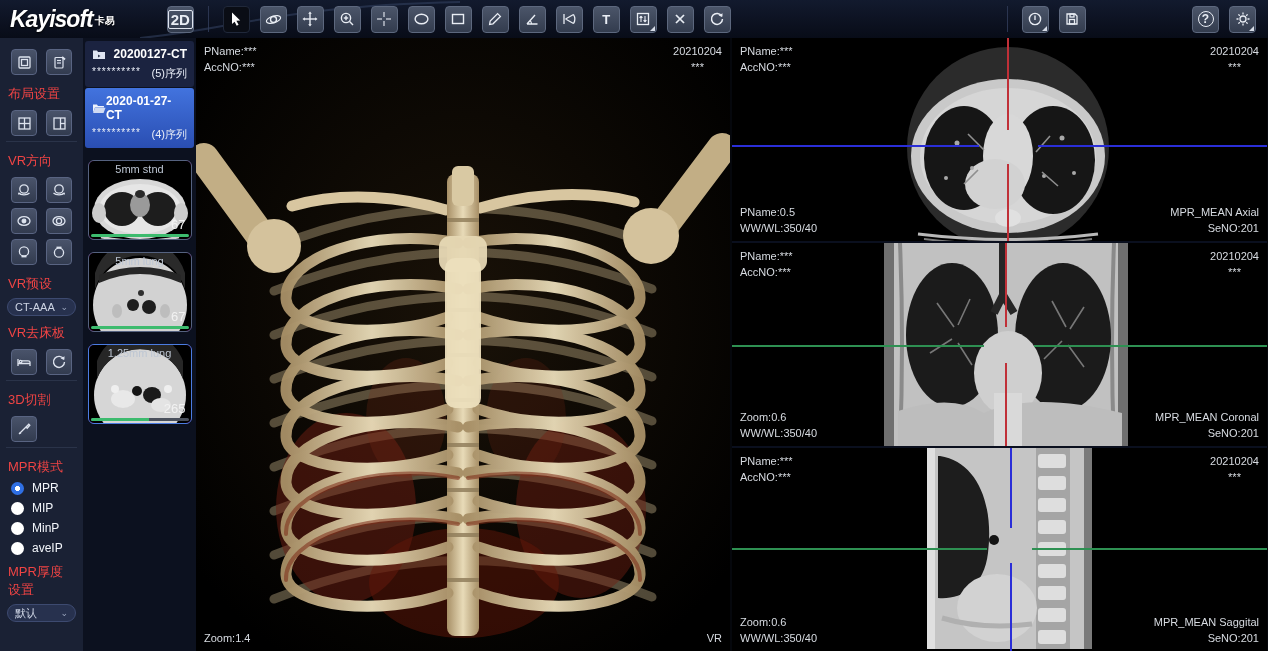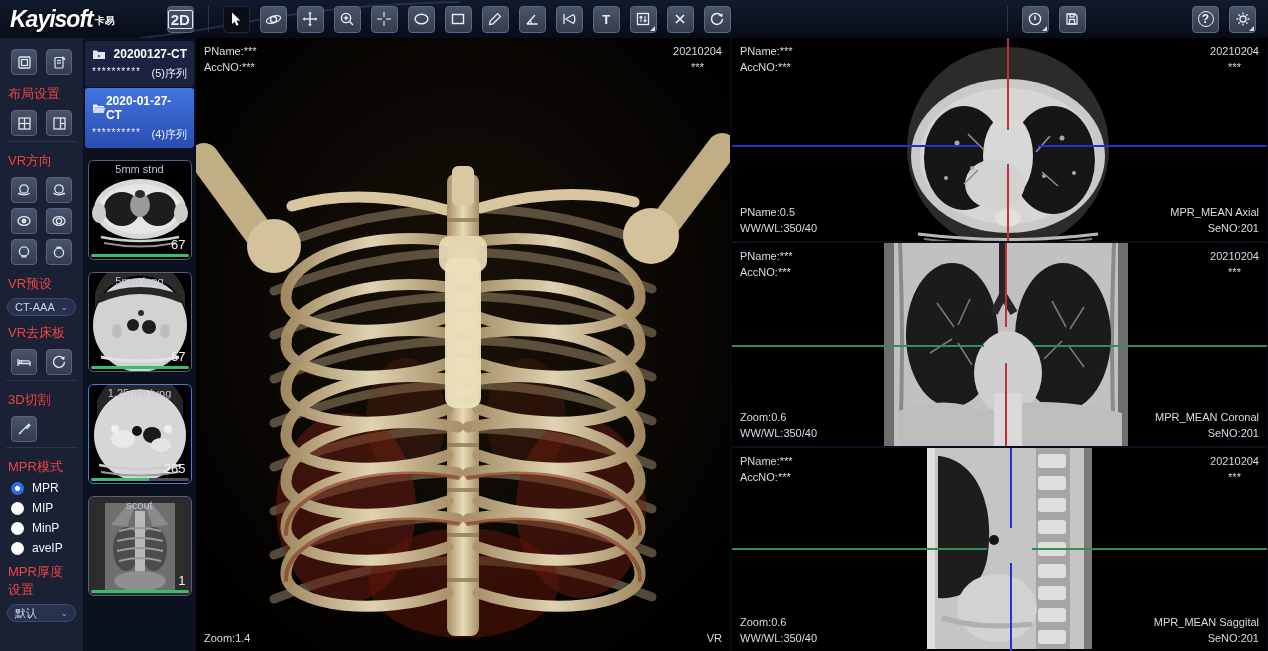--- a/index.html
+++ b/index.html
@@ -34,21 +34,21 @@
 .rdot{width:13px;height:13px;border-radius:50%;background:#fff;flex:0 0 auto}
 .rdot.checked{background:radial-gradient(circle,#fff 0 2.5px,#2f6fe4 2.6px)}
 
 
 .seriescol{flex:0 0 113px;width:113px;background:#0c111f;padding-top:2px;overflow:hidden}
 .study{border-radius:3px;margin:1px 2px;padding:6px 7px;color:#fff;font-size:12px;background:#1b2340;cursor:pointer}
 .study.selected{background:linear-gradient(180deg,#4273de,#2a4eb2)}
 .study .row1{display:flex;align-items:center;justify-content:space-between;font-weight:bold}
 .study .row2{display:flex;justify-content:space-between;font-size:11px;margin-top:5px;color:#e9edf7}
 .study .stars{letter-spacing:1px;font-size:10px}
-.thumb{width:104px;margin:12px auto;border:1px solid #55627f;border-radius:6px;height:100px;position:relative;background:#701a75;overflow:hidden;cursor:pointer}
+.thumb{width:104px;margin:12px auto;border:1px solid #55627f;border-radius:6px;height:80px;position:relative;background:#701a75;overflow:hidden;cursor:pointer}
 .thumb.selected{border-color:#4b7ce2}
 .tlabel{position:absolute;top:2px;left:0;width:100%;text-align:center;color:#bdc6d3;font-size:11px;z-index:3}
 .tnum{position:absolute;right:5px;bottom:7px;color:#f2f2f2;font-size:13px;z-index:3}
 .tbar{position:absolute;left:2px;right:2px;bottom:2px;height:3px;background:#4a505c;z-index:3;border-radius:2px;overflow:hidden}
 .tbar-fill{height:100%;background:#3dbb6e}
 .thumb svg{position:absolute;left:0;top:0}
 
 
 .main{flex:0 0 534px;width:534px;position:relative;background:#000;overflow:hidden}
 .right{flex:0 0 535px;width:535px;margin-left:2px;display:flex;flex-direction:column;gap:2px;background:#0a0f1e}
@@ -414,38 +414,20 @@
           <path d="M10,80 Q51,88 92,80" stroke="#cdcdcd" stroke-width="2.5" fill="none"></path>
           <path d="M12,87 Q51,94 90,87" stroke="#9d9d9d" stroke-width="2" fill="none"></path>
         </svg>
         <div class="tlabel">1.25mm lung</div>
         <div class="tnum">265</div>
         <div class="tbar">
             <div class="tbar-fill" style="width: 60%;"></div>
           </div>
       </div>
 
-      <div class="thumb">
-        <svg width="102" height="98" viewBox="0 0 102 98">
-          <rect width="102" height="98" fill="#2c2c2c"></rect>
-          <rect x="16" y="6" width="70" height="88" fill="#6f6f6f"></rect>
-          <path d="M22,28 L38,8 L46,8 L38,30 Z" fill="#8a8a8a"></path>
-          <path d="M80,28 L64,8 L56,8 L64,30 Z" fill="#8a8a8a"></path>
-          <ellipse cx="37" cy="52" rx="13" ry="22" fill="#4c4c4c"></ellipse>
-          <ellipse cx="65" cy="52" rx="13" ry="22" fill="#4c4c4c"></ellipse>
-          <rect x="46" y="14" width="10" height="78" fill="#b8b8b8"></rect>
-          <path d="M30,34 Q51,28 72,34 M28,44 Q51,38 74,44 M28,54 Q51,48 74,54 M30,64 Q51,58 72,64" stroke="#9a9a9a" stroke-width="2" fill="none"></path>
-          <ellipse cx="51" cy="84" rx="26" ry="10" fill="#8f8f8f"></ellipse>
-        </svg>
-        <div class="tlabel">scout</div>
-        <div class="tnum">1</div>
-        <div class="tbar">
-            <div class="tbar-fill" style="width: 100%;"></div>
-          </div>
-      </div>
     </div>
 
     <div class="main">
       <svg class="viewimg" width="534" height="613" viewBox="0 0 534 613">
         <defs>
           <linearGradient id="boneG" x1="0" y1="0" x2="0" y2="1">
             <stop offset="0" stop-color="#e9dcba"></stop>
               <stop offset="0.5" stop-color="#cdb astro"></stop>
             <stop offset="0.55" stop-color="#cdb astro"></stop>
           </linearGradient>

